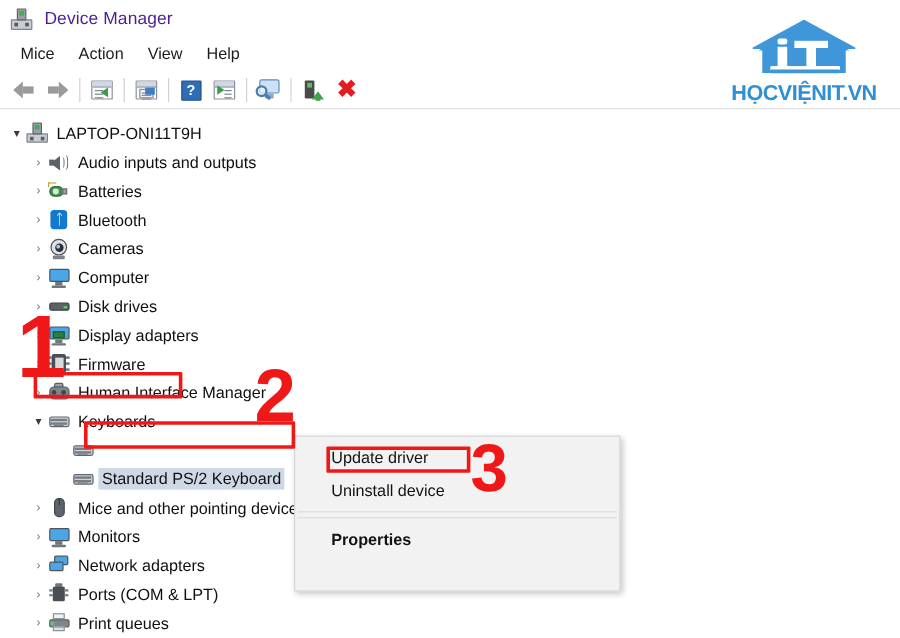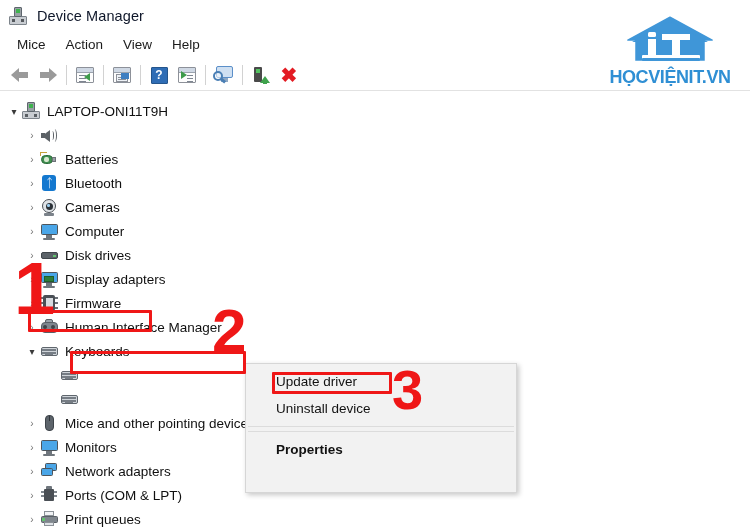--- a/index.html
+++ b/index.html
@@ -42,21 +42,21 @@
     position: absolute; left: 6px; top: 1px;
     width: 8px; height: 10px;
     background: #9aa0a6; border: 1px solid #5e666d;
     border-radius: 1px;
   }
   .ai-screen {
     position: absolute; left: 8px; top: 3px;
     width: 4px; height: 4px; background: #3fb24f;
   }
   .titlebar .title {
-    font-size: 14.5px; color: #0f172a;
+    font-size: 14.5px; color: #4c1d95;
     letter-spacing: .1px;
   }
 
   
   .menubar {
     position: absolute; left: 0; top: 31px;
     width: 750px; height: 28px;
     background: #ffffff;
     display: flex; align-items: center;
     padding-left: 7px;
@@ -431,20 +431,21 @@
     </div>
 
     <div class="row" style="top:28px; padding-left:24px;">
       <span class="chev">›</span>
       <span class="ico ic-spk">
         <span class="cone"></span>
           <span class="box"></span>
           <span class="w1"></span>
           <span class="w2"></span>
       </span>
+      <span class="lbl">Audio inputs and outputs</span>
     </div>
 
     <div class="row" style="top:52px; padding-left:24px;">
       <span class="chev">›</span>
       <span class="ico ic-bat">
         <span class="body"></span>
           <span class="spark"></span>
           <span class="tip"></span>
           <span class="plug"></span>
       </span>
@@ -553,20 +554,21 @@
 
     <div class="row selected" style="top:292px; padding-left:60px;">
       <span class="ico ic-kb">
         <span class="body"></span>
           <span class="keys">
             <i></i>
             <i></i>
           </span>
           <span class="spc"></span>
       </span>
+      <span class="lbl">Standard PS/2 Keyboard</span>
     </div>
 
     <div class="row" style="top:316px; padding-left:24px;">
       <span class="chev">›</span>
       <span class="ico ic-mouse">
         <span class="body"></span>
           <span class="split"></span>
       </span>
       <span class="lbl">Mice and other pointing devices</span>
     </div>

